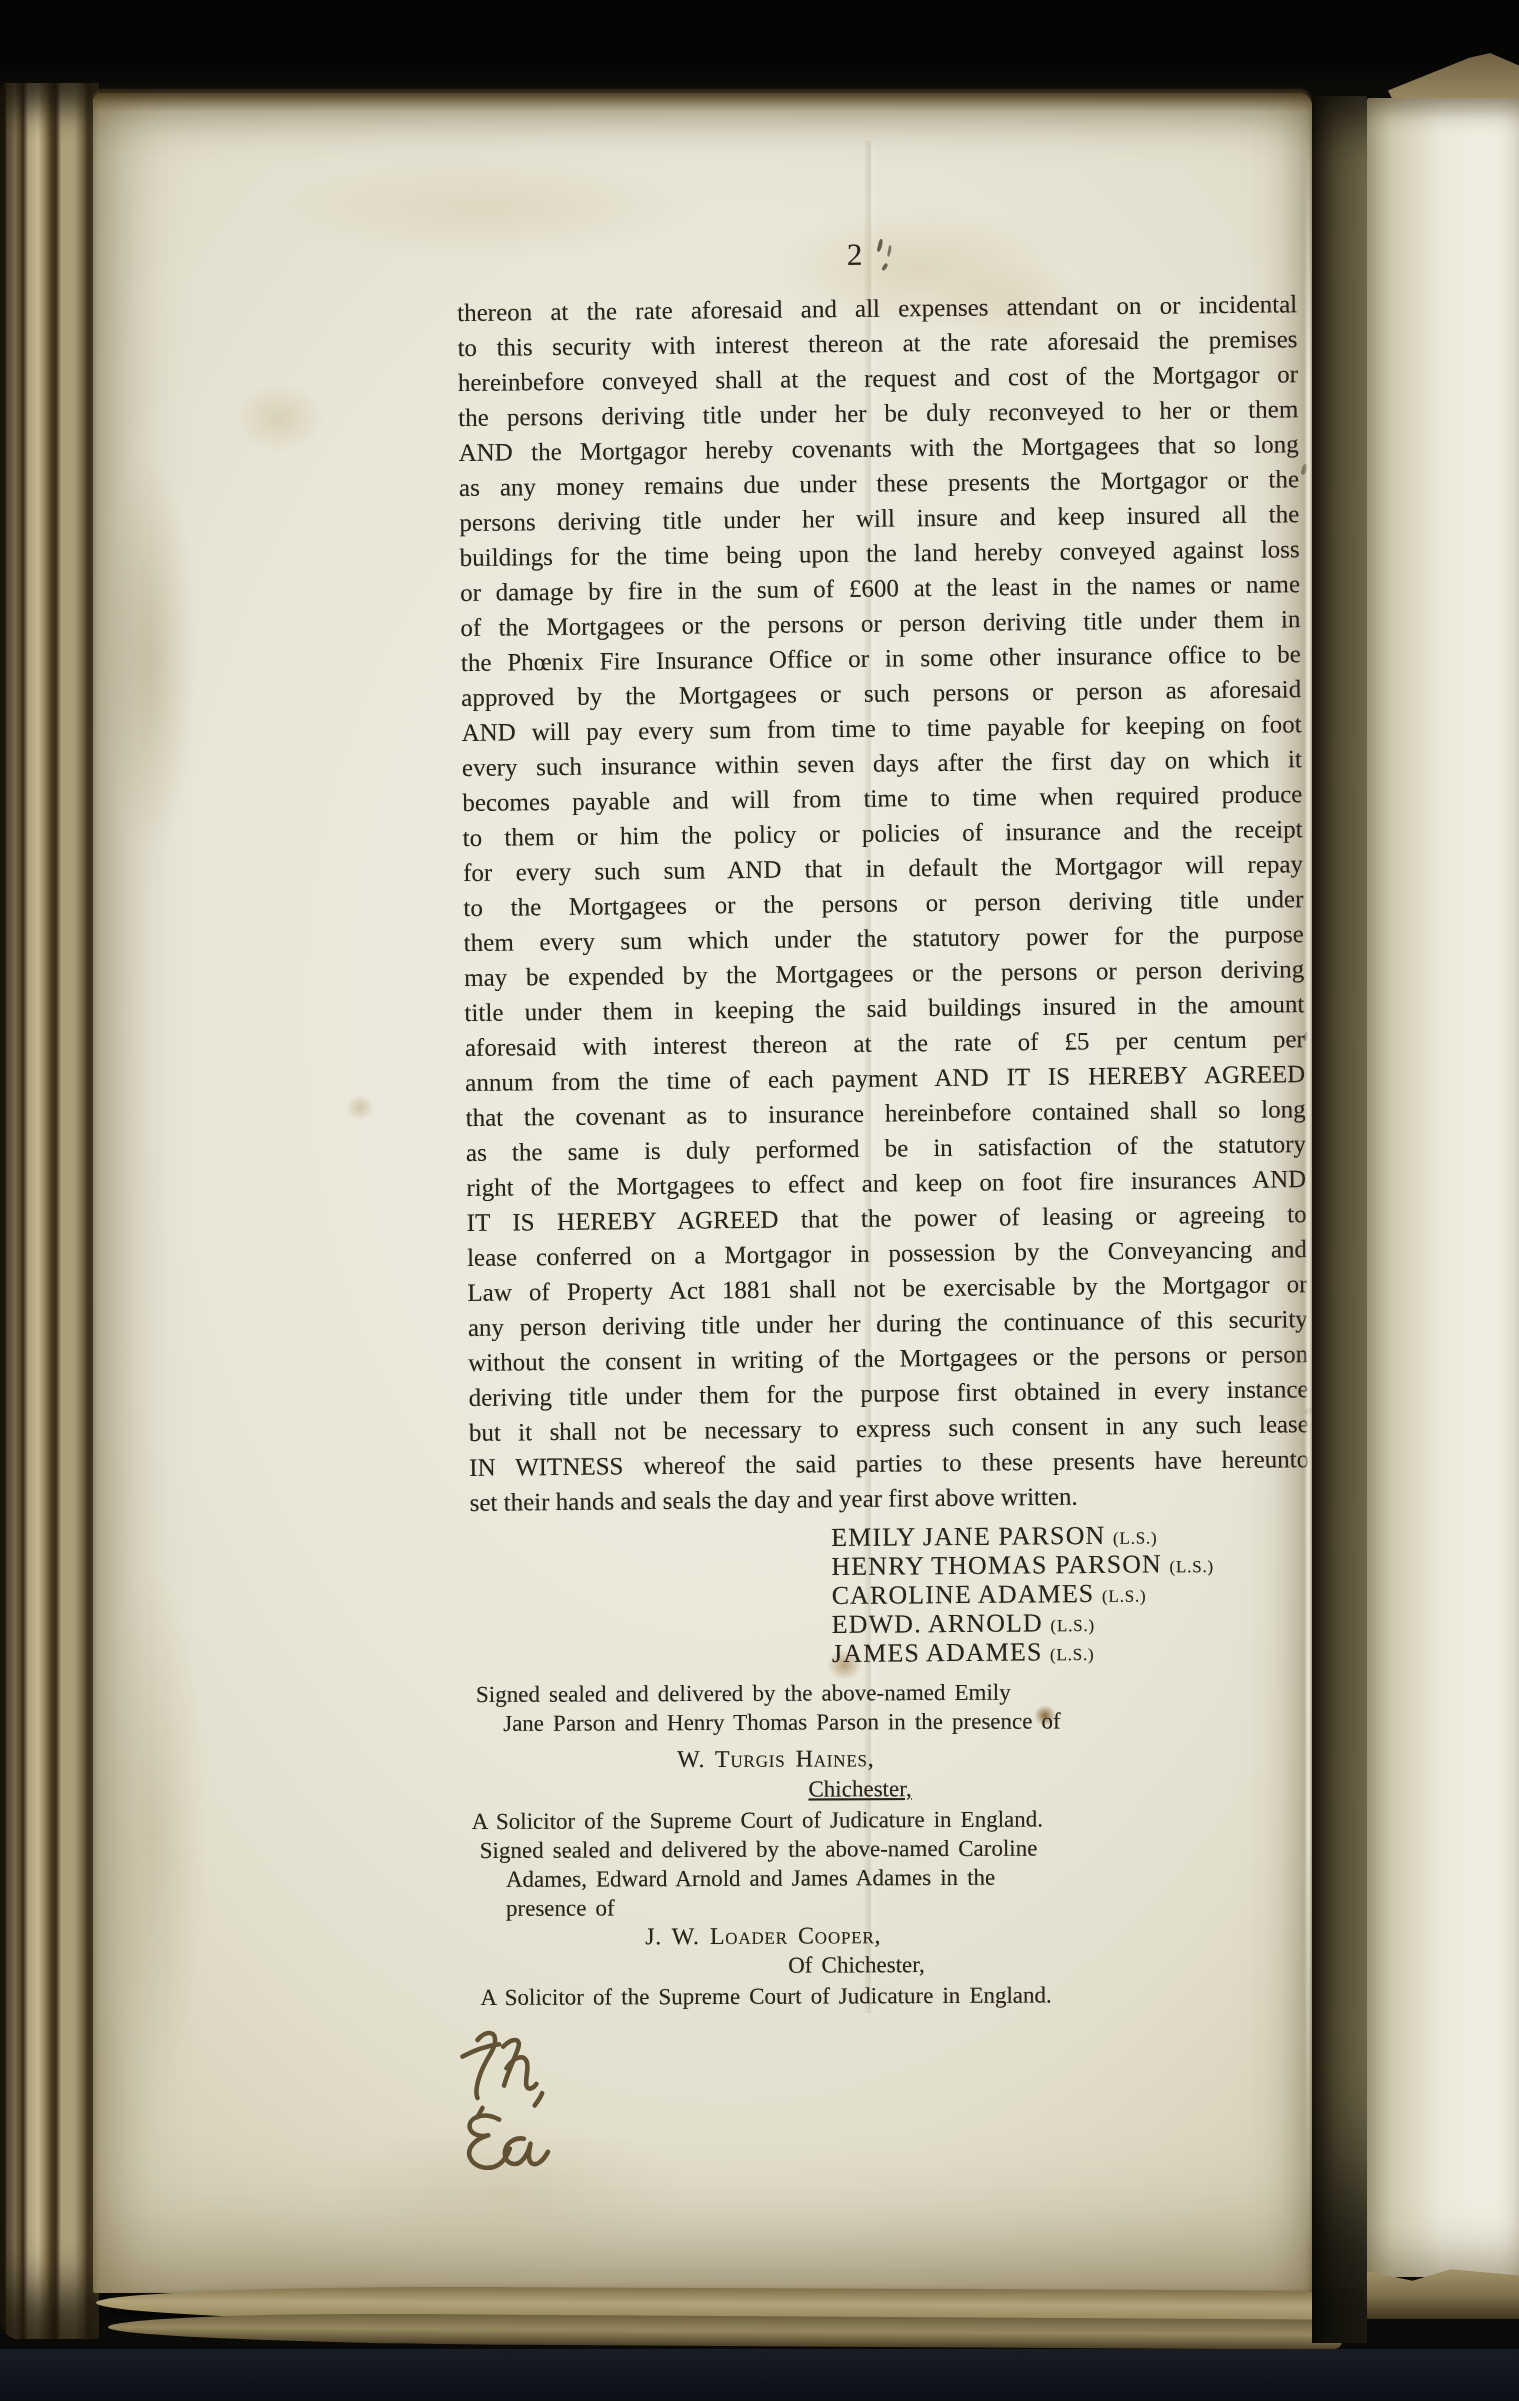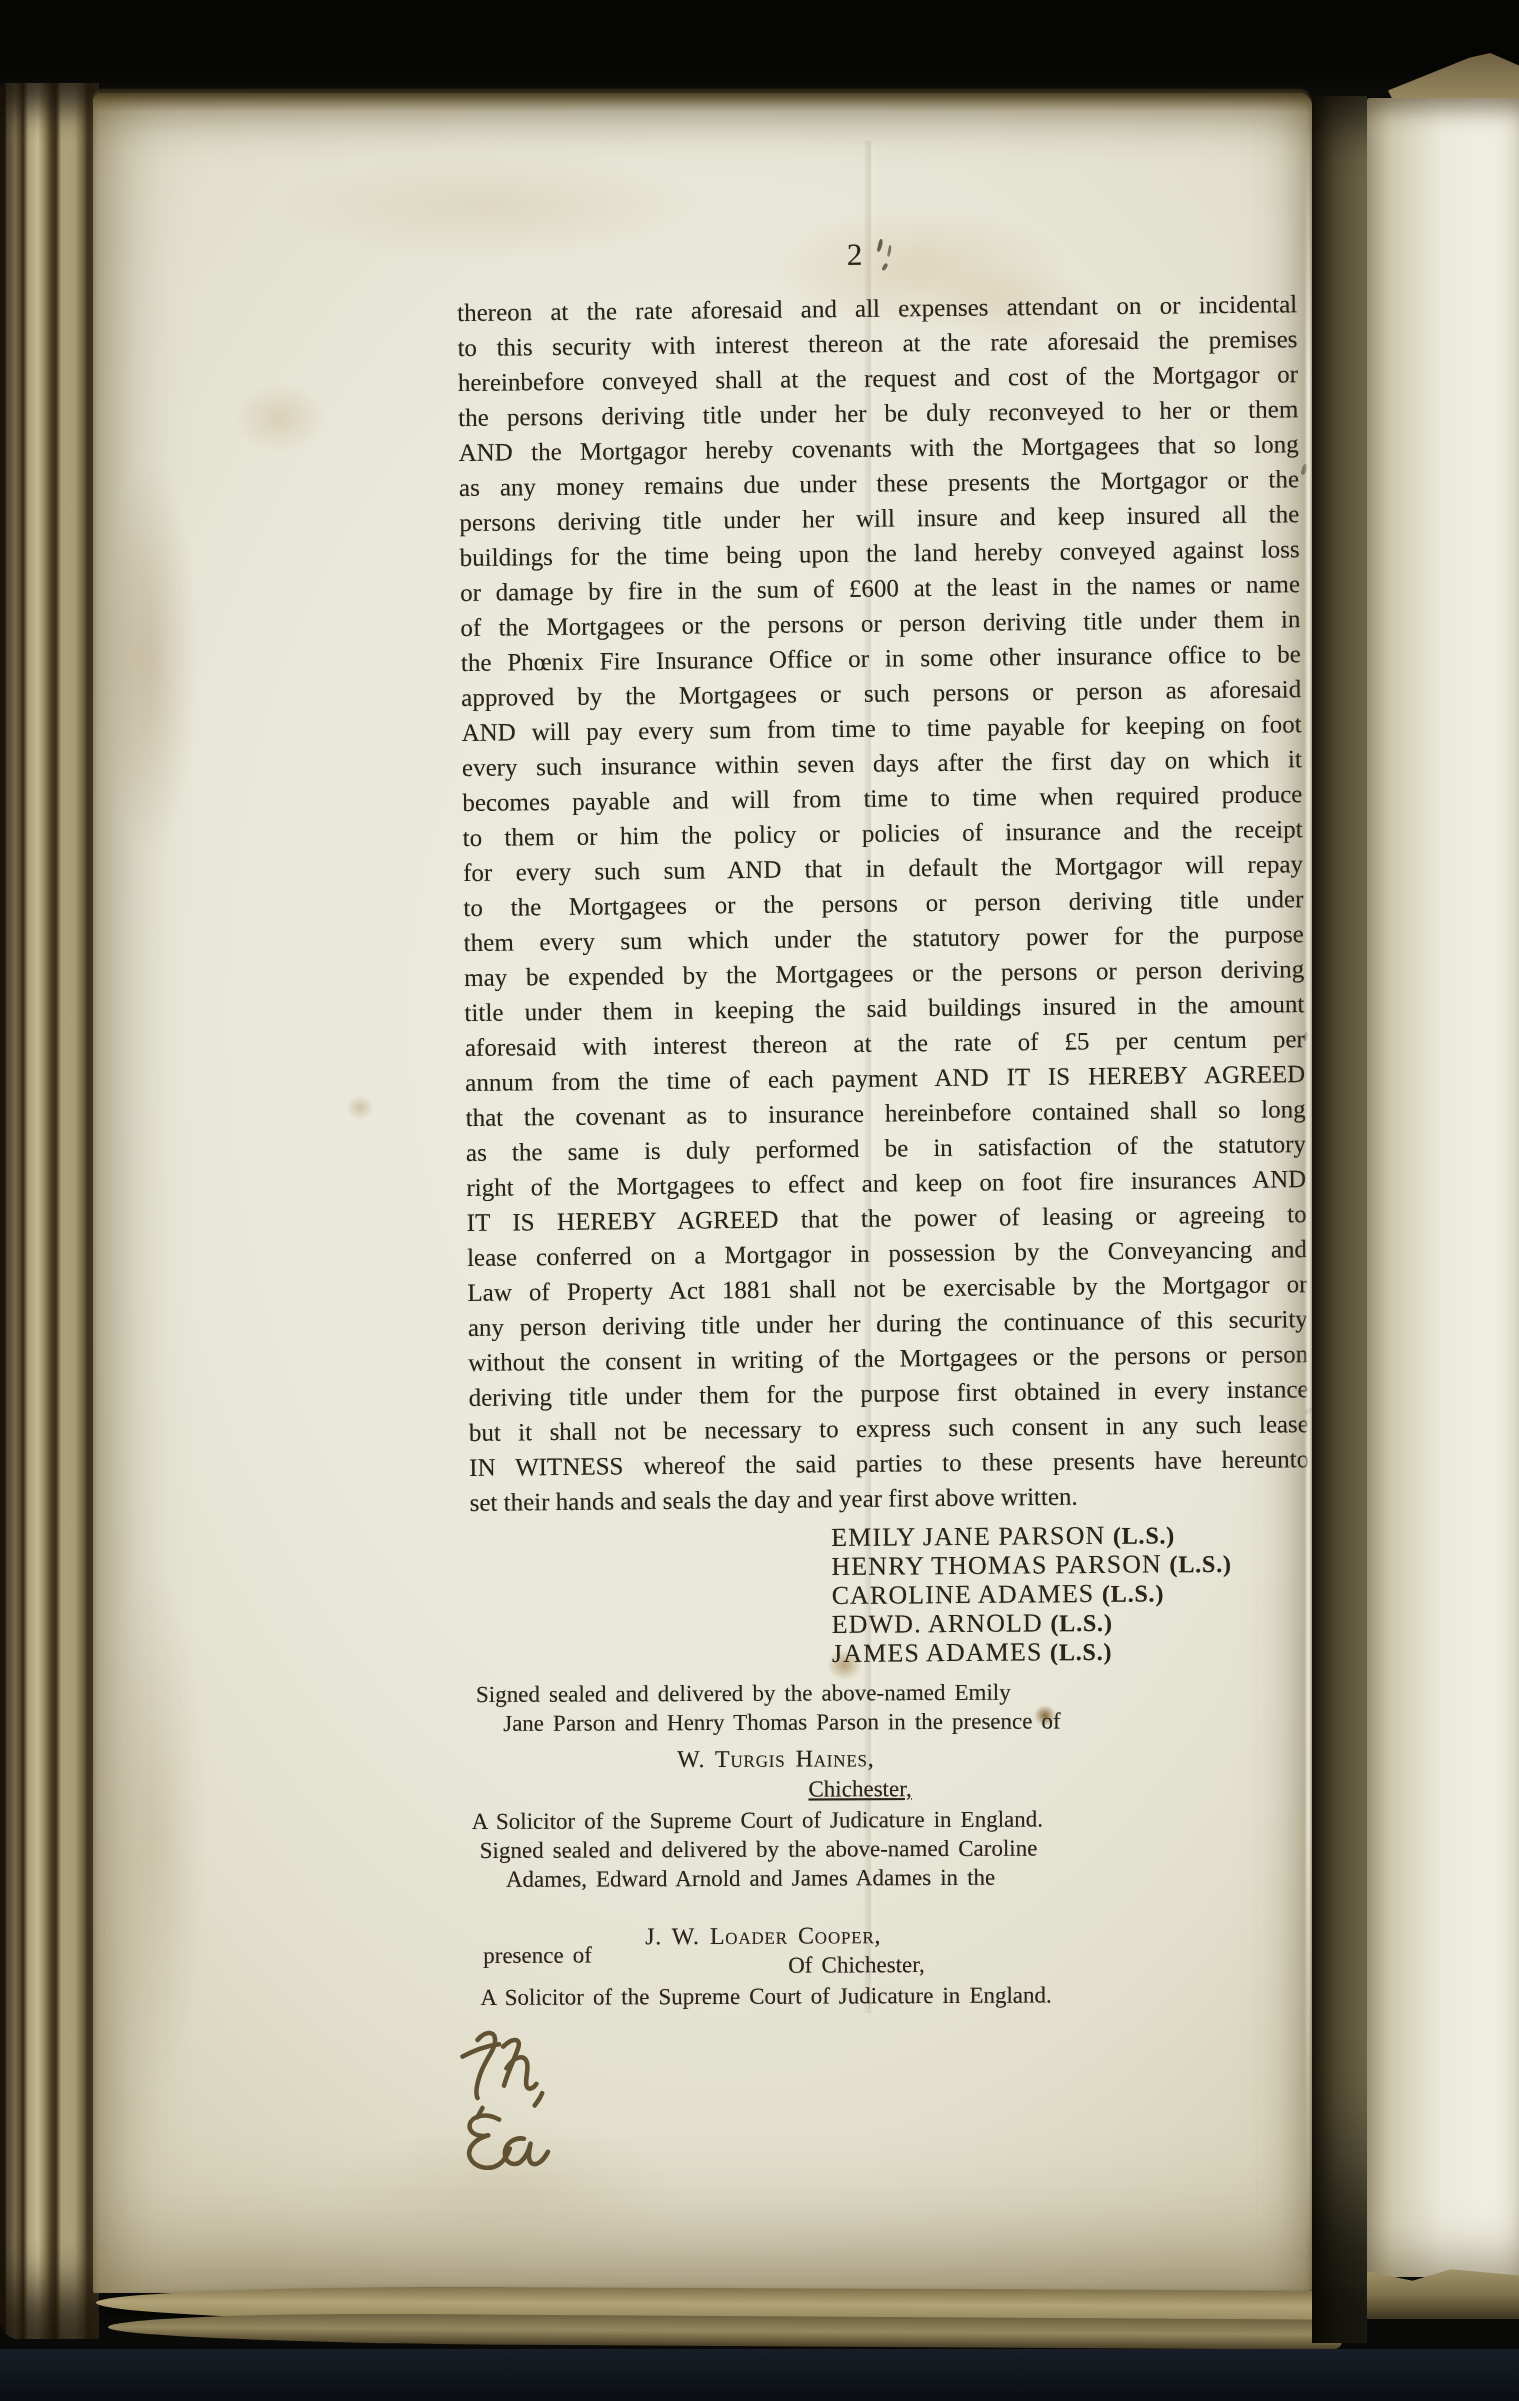--- a/index.html
+++ b/index.html
@@ -70,29 +70,29 @@
   .spm1{left:1302px;top:464px;width:5px;height:10.8px;transform:rotate(18deg);opacity:.5;}
   .spm2{left:1304px;top:1032px;width:4.1px;height:9px;transform:rotate(15deg);opacity:.5;}
   .spm3{left:1306px;top:1407px;width:5px;height:7.5px;transform:rotate(25deg);opacity:.4;}
   .body-text{position:absolute;left:457px;top:295px;width:840px;
     font-size:25px;line-height:35px;transform:rotate(-.6deg);transform-origin:0 0;}
   .body-text .line{text-align:justify;text-align-last:justify;white-space:nowrap;}
   .body-text .line:last-child{text-align-last:left;}
   .sig-group{position:absolute;left:0;top:0;width:1519px;height:2401px;
     transform:rotate(-.45deg);transform-origin:831px 1523px;pointer-events:none;}
   .sig-row{position:absolute;left:831px;font-size:26px;letter-spacing:1.1px;white-space:nowrap;}
-  .sig-seal{font-size:24px;letter-spacing:0.8px;font-weight:bold;}
+  .sig-seal{font-size:17px;letter-spacing:0.8px;}
   .att-group{position:absolute;left:0;top:0;width:1519px;height:2401px;
     transform:rotate(-.25deg);transform-origin:476px 1684px;pointer-events:none;}
   .att{position:absolute;font-size:23px;white-space:nowrap;word-spacing:3.3px;}
   .att.sc{font-variant:small-caps;font-size:24px;letter-spacing:0.8px;}
   .a0{left:476px;top:1682px;}  .a1{left:503px;top:1711px;}
   .a2{left:677px;top:1747px;}  .a3{left:808px;top:1778px;text-decoration:underline;}
   .a4{left:471px;top:1809px;}  .a5{left:479px;top:1838px;}
-  .a6{left:505px;top:1867px;}  .a7{left:482px;top:1896px;margin-top:47px;}
+  .a6{left:505px;top:1867px;}  .a7{left:505px;top:1896px;}
   .a8{left:644px;top:1924px;}  .a9{left:787px;top:1954px;}
   .a10{left:479px;top:1985px;}
   
   .st{position:absolute;border-radius:50%;pointer-events:none;}
   .s1{left:273px;top:153px;width:431px;height:108px;background:radial-gradient(closest-side,rgba(176,150,95,.16),rgba(176,150,95,0));}
   .s2{left:770px;top:207px;width:298px;height:124px;background:radial-gradient(closest-side,rgba(182,150,88,.20),rgba(182,150,88,0));}
   .s3{left:234px;top:383px;width:91px;height:70px;background:radial-gradient(closest-side,rgba(170,140,85,.22),rgba(170,140,85,0));}
   .s4{left:104px;top:464px;width:91px;height:389px;background:radial-gradient(closest-side,rgba(140,112,62,.26),rgba(140,112,62,0));filter:blur(5px);}
   .s5{left:1034px;top:1705px;width:21.5px;height:21px;background:radial-gradient(closest-side,rgba(118,84,34,.85),rgba(118,84,34,0));}
   .s6{left:827px;top:1650px;width:35px;height:30px;background:radial-gradient(closest-side,rgba(146,106,50,.55),rgba(146,106,50,0));}

